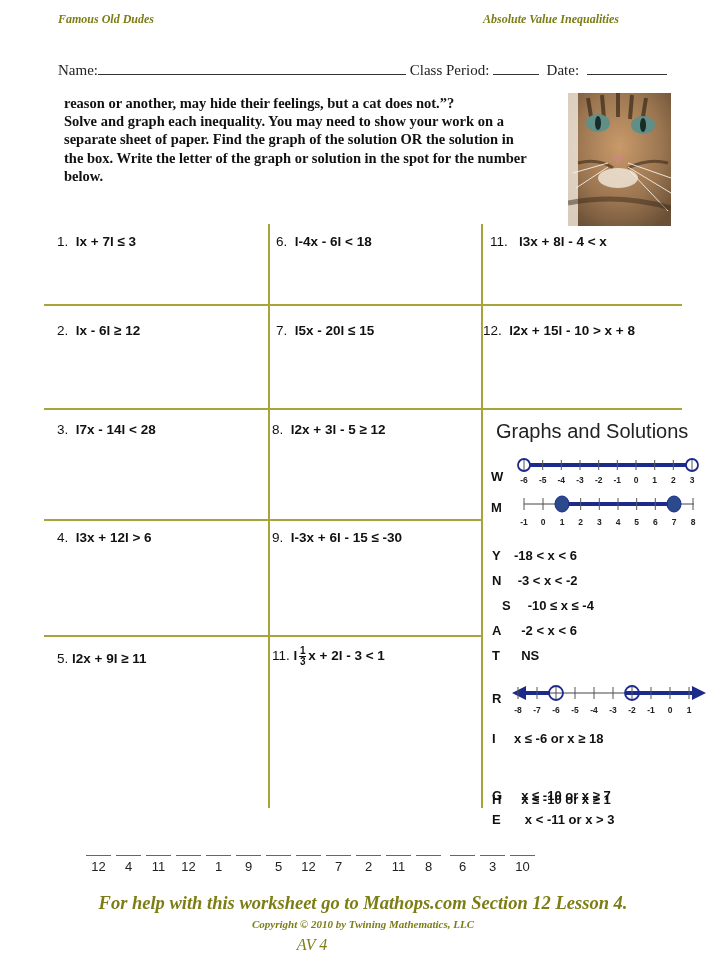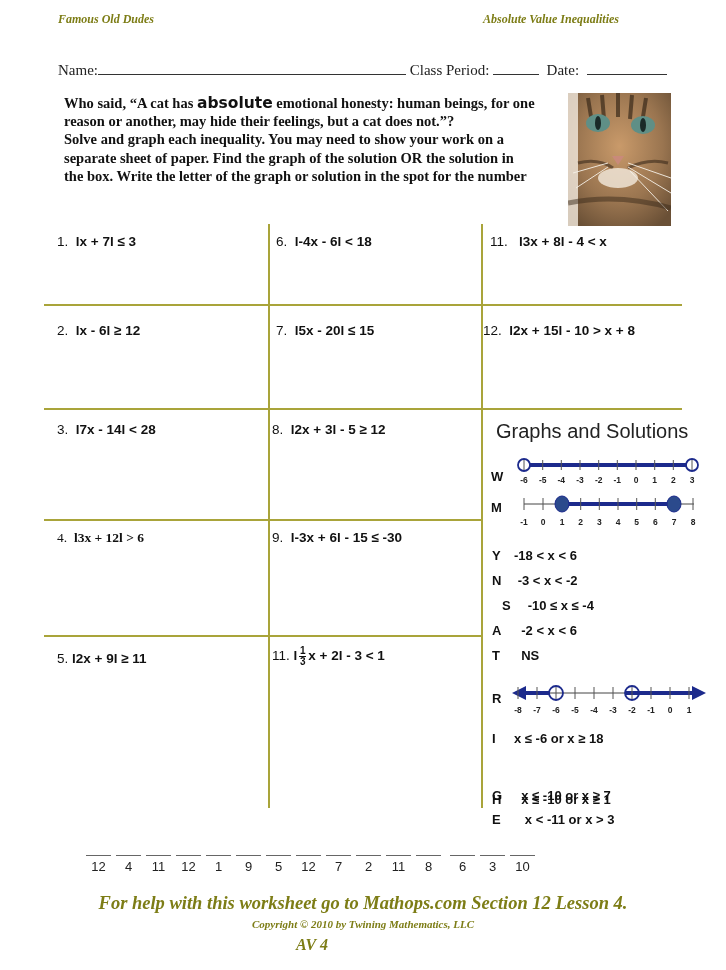--- a/index.html
+++ b/index.html
@@ -23,42 +23,42 @@
   .gs-title { left:496px; top:420px; font-size:20px; color:#222; }
   .graph-letter { position:absolute; font-weight:bold; font-size:13px; }
   .sol { position:absolute; font-weight:bold; font-size:13px; white-space:nowrap; }
   .sol .let { display:inline-block; width:22px; }
   .answers { position:absolute; top:855px; left:86px; display:flex; }
   .ans { display:flex; flex-direction:column; align-items:center; margin-right:5px;text-align:right; }
   .ans .blank { width:25px; border-top:1px solid #666; margin-bottom:3px; }
   .ans .n { font-size:13px; color:#222; }
   .footer1 { top:893px; left:0; width:726px; text-align:center; font-size:18.5px; }
   .footer2 { top:918px; left:0; width:726px; text-align:center; font-size:11px; }
-  .footer3 { top:936px; left:0; width:624px; text-align:center; font-size:16px; font-weight:bold; }
+  .footer3 { top:936px; left:0; width:624px; text-align:center; font-size:16px; font-weight:normal; }
 </style>
 </head>
 <body>
 
 <div class="abs hdr olive serif-ital" style="left:58px;">Famous Old Dudes</div>
 <div class="abs hdr olive serif-ital" style="left:483px;">Absolute Value Inequalities</div>
 
 <div class="abs nameline">
   <span>Name:</span><span class="uline" style="width:308px;"></span>
   <span>Class Period:</span>
   <span class="uline" style="width:46px;"></span>&nbsp;
   <span>Date:</span>
   <span class="uline" style="width:80px; margin-left:4px;"></span>
 </div>
 
 <div class="abs intro">
-  <div><span>Who said, “A cat has </span><span class="big">absolute</span><span> emotional honesty: human beings, for one</span></div>
   <div>reason or another, may hide their feelings, but a cat does not.”?</div>
   <div>Solve and graph each inequality.  You may need to show your work on a</div>
   <div>separate sheet of paper.   Find the graph of the solution OR the solution in</div>
   <div>the box.  Write the letter of the graph or solution in the spot for the number</div>
+  <div>below.</div>
 </div>
 
 <div class="abs cat">
   <svg width="103" height="133" viewBox="0 0 103 133">
     <defs>
       <radialGradient id="fur" cx="50%" cy="40%" r="70%">
         <stop offset="0%" stop-color="#c99a6a"></stop>
         <stop offset="60%" stop-color="#9a7550"></stop>
         <stop offset="100%" stop-color="#6a5036"></stop>
       </radialGradient>
@@ -81,21 +81,21 @@
 <div class="vline" style="left:268px; top:224px; height:584px;"></div>
 <div class="vline" style="left:481px; top:224px; height:584px;"></div>
 <div class="hline" style="left:44px; top:304px; width:638px;"></div>
 <div class="hline" style="left:44px; top:408px; width:638px;"></div>
 <div class="hline" style="left:44px; top:519px; width:438px;"></div>
 <div class="hline" style="left:44px; top:635px; width:438px;"></div>
 
 <div class="prob" style="left:57px; top:234px;"><span class="num">1.</span>&nbsp; <span class="expr">lx + 7l  ≤ 3</span></div>
 <div class="prob" style="left:57px; top:323px;"><span class="num">2.</span>&nbsp; <span class="expr">lx - 6l  ≥ 12</span></div>
 <div class="prob" style="left:57px; top:422px;"><span class="num">3.</span>&nbsp; <span class="expr">l7x - 14l  &lt; 28</span></div>
-<div class="prob" style="left:57px; top:530px;font-family:Liberation Serif, serif;"><span class="num">4.</span>&nbsp; <span class="expr">l3x + 12l &gt; 6</span></div>
+<div class="prob" style="left:57px; top:530px;"><span class="num">4.</span>&nbsp; <span class="expr">l3x + 12l &gt; 6</span></div>
 <div class="prob" style="left:57px; top:651px;"><span class="num">5.</span> <span class="expr">l2x + 9l ≥ 11</span></div>
 
 <div class="prob" style="left:276px; top:234px;"><span class="num">6.</span>&nbsp; <span class="expr">l-4x - 6l &lt; 18</span></div>
 <div class="prob" style="left:276px; top:323px;text-align:right;"><span class="num">7.</span>&nbsp; <span class="expr">l5x - 20l ≤ 15</span></div>
 <div class="prob" style="left:272px; top:422px;"><span class="num">8.</span>&nbsp; <span class="expr">l2x + 3l  - 5 ≥  12</span></div>
 <div class="prob" style="left:272px; top:530px;"><span class="num">9.</span>&nbsp; <span class="expr">l-3x + 6l - 15 ≤  -30</span></div>
 <div class="prob" style="left:272px; top:646px;"><span class="num">11.</span> <span class="expr">l</span><span class="frac">
       <span>1</span>
       <span class="bar"></span>
       <span>3</span>

